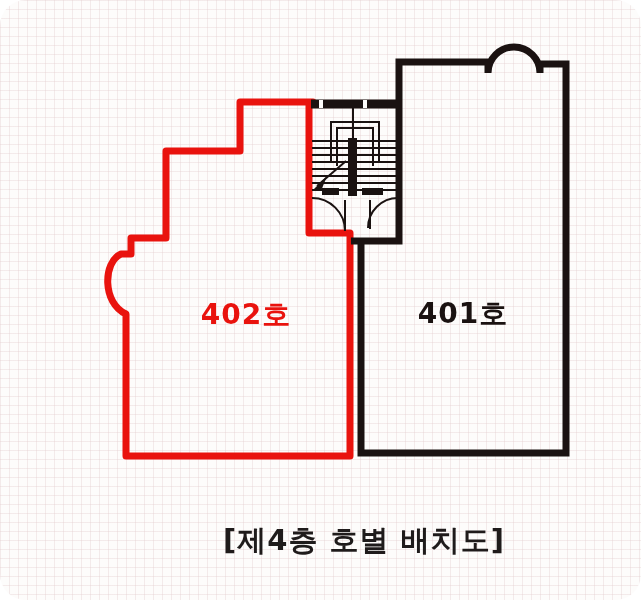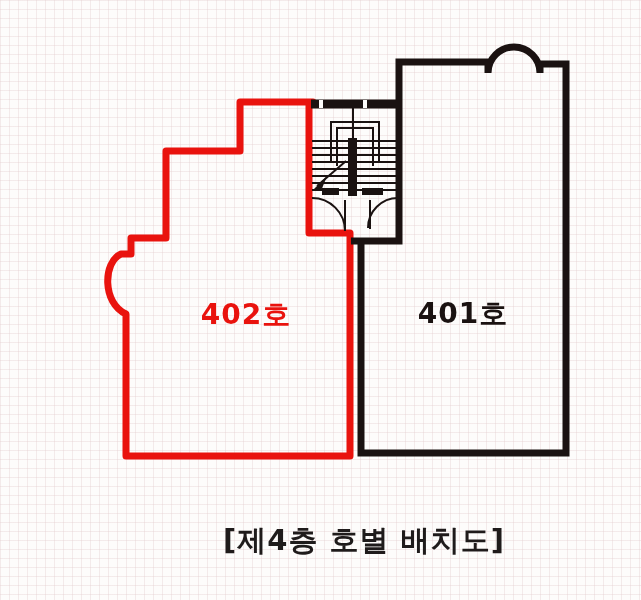--- a/index.html
+++ b/index.html
@@ -9,20 +9,21 @@
   }
   .canvas{
     position:relative;
     width:641px;height:600px;
     background-color:#fdfcfb;
     background-image:
       linear-gradient(rgba(228,208,208,0.40) 1px, transparent 1px),
       linear-gradient(90deg, rgba(228,208,208,0.40) 1px, transparent 1px);
     background-size:9px 9px;
     overflow:hidden;
+    border-radius:26px;
   }
   svg{position:absolute;left:0;top:0;}
   text{
     font-family:"DejaVu Sans","Liberation Sans",sans-serif;
     font-weight:bold;
   }
   .unit-label{font-size:28px;letter-spacing:1px;}
   .caption{font-size:29px;letter-spacing:1px;}
 </style>
 </head>

